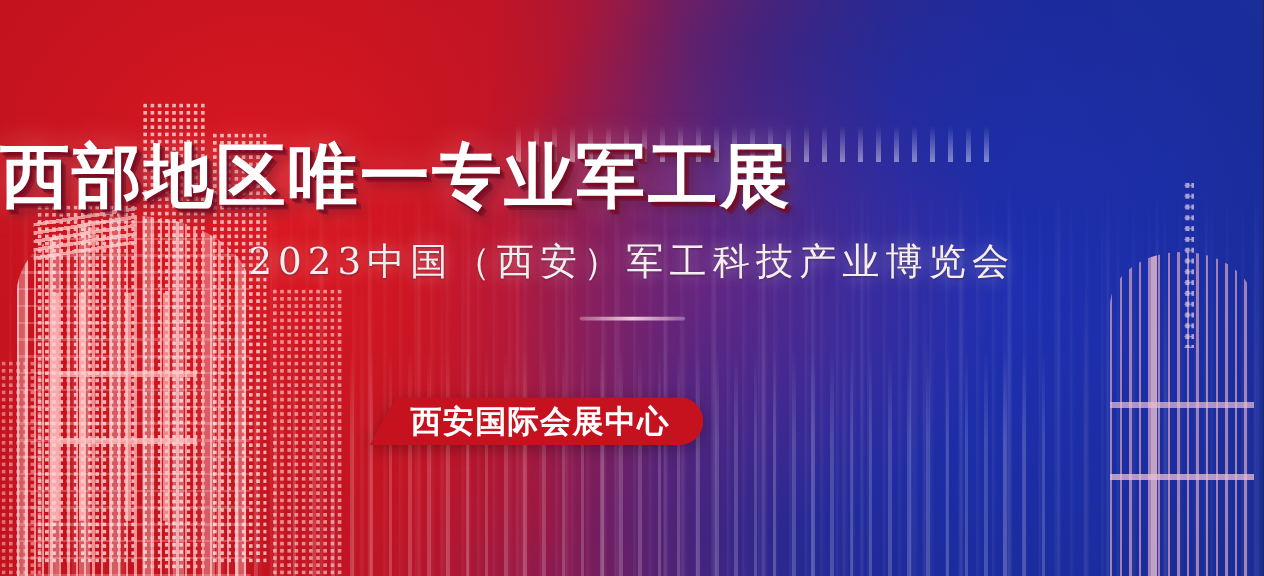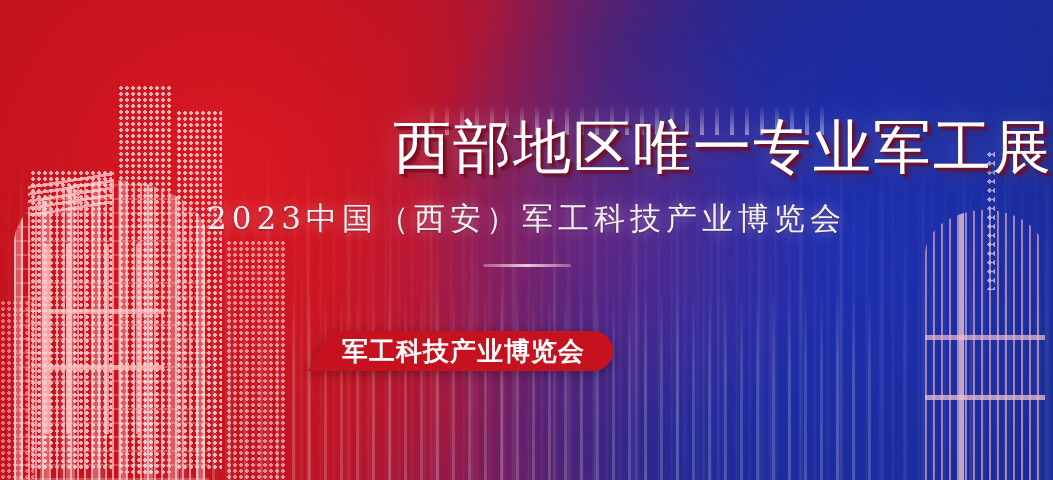--- a/index.html
+++ b/index.html
@@ -165,23 +165,23 @@
       rgba(255,255,255,0) 4px 15px);
     -webkit-mask-image:linear-gradient(to top, rgba(0,0,0,1) 0%, rgba(0,0,0,0) 100%);
             mask-image:linear-gradient(to top, rgba(0,0,0,1) 0%, rgba(0,0,0,0) 100%);
   }
 
   
   .content{position:absolute;inset:0;}
 
   .headline{
     position:absolute;top:118px;left:0;right:0;
-    text-align:right;
+    text-align:left;
     font-family:"DejaVu Sans","Liberation Sans",sans-serif;
-    font-weight:normal;
+    font-weight:bold;
     font-size:58px;
     line-height:1;
     color:#ffffff;
     letter-spacing:2px;
     white-space:nowrap;
     text-shadow:
        2px 2px 0 rgba(120,10,30,.75),
        4px 4px 0 rgba(110,12,40,.55),
        6px 6px 10px rgba(60,5,25,.45),
        0 0 26px rgba(255,225,230,.35);
@@ -272,17 +272,17 @@
 
   <div class="content">
 
     <div class="headline">西部地区唯一专业军工展</div>
 
     <div class="subhead">2023中国（西安）军工科技产业博览会</div>
 
     <div class="divider"></div>
 
     <div class="infobar">
-      <div class="venue">军工科技产业博览会</div>
+      <div class="venue">西安国际会展中心</div>
     </div>
 
   </div>
 </div>
 
 </body></html>

